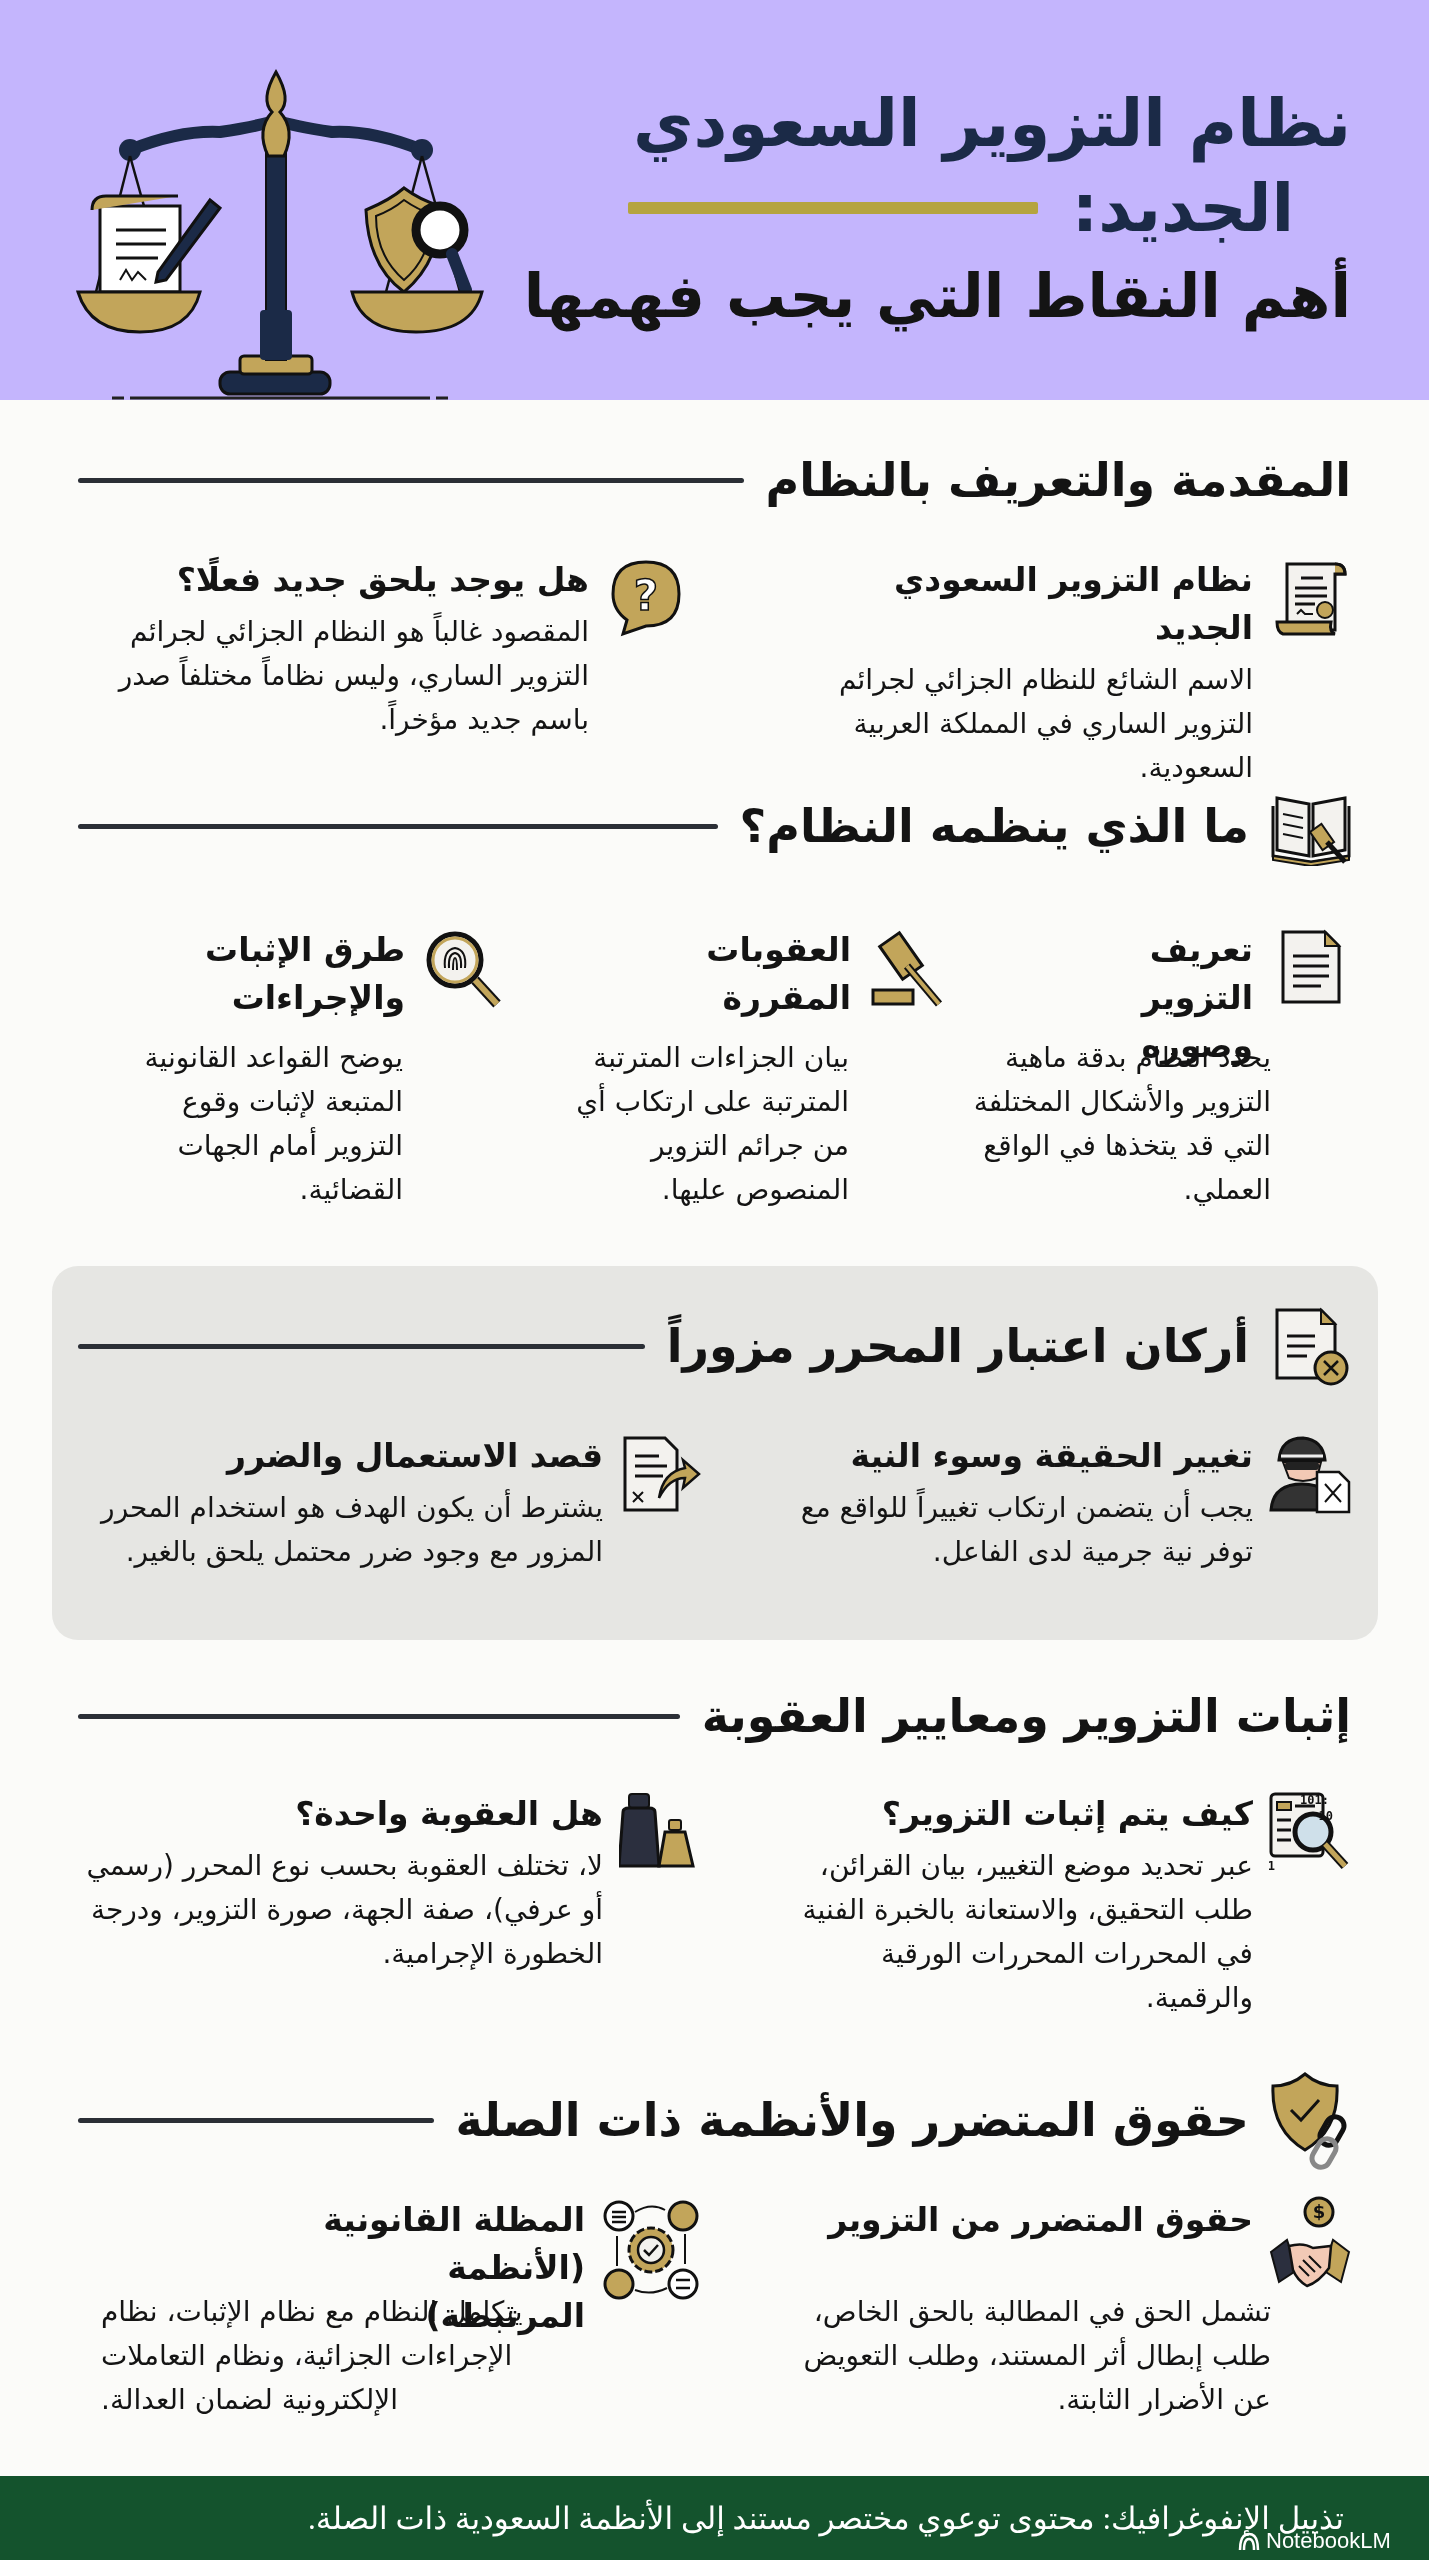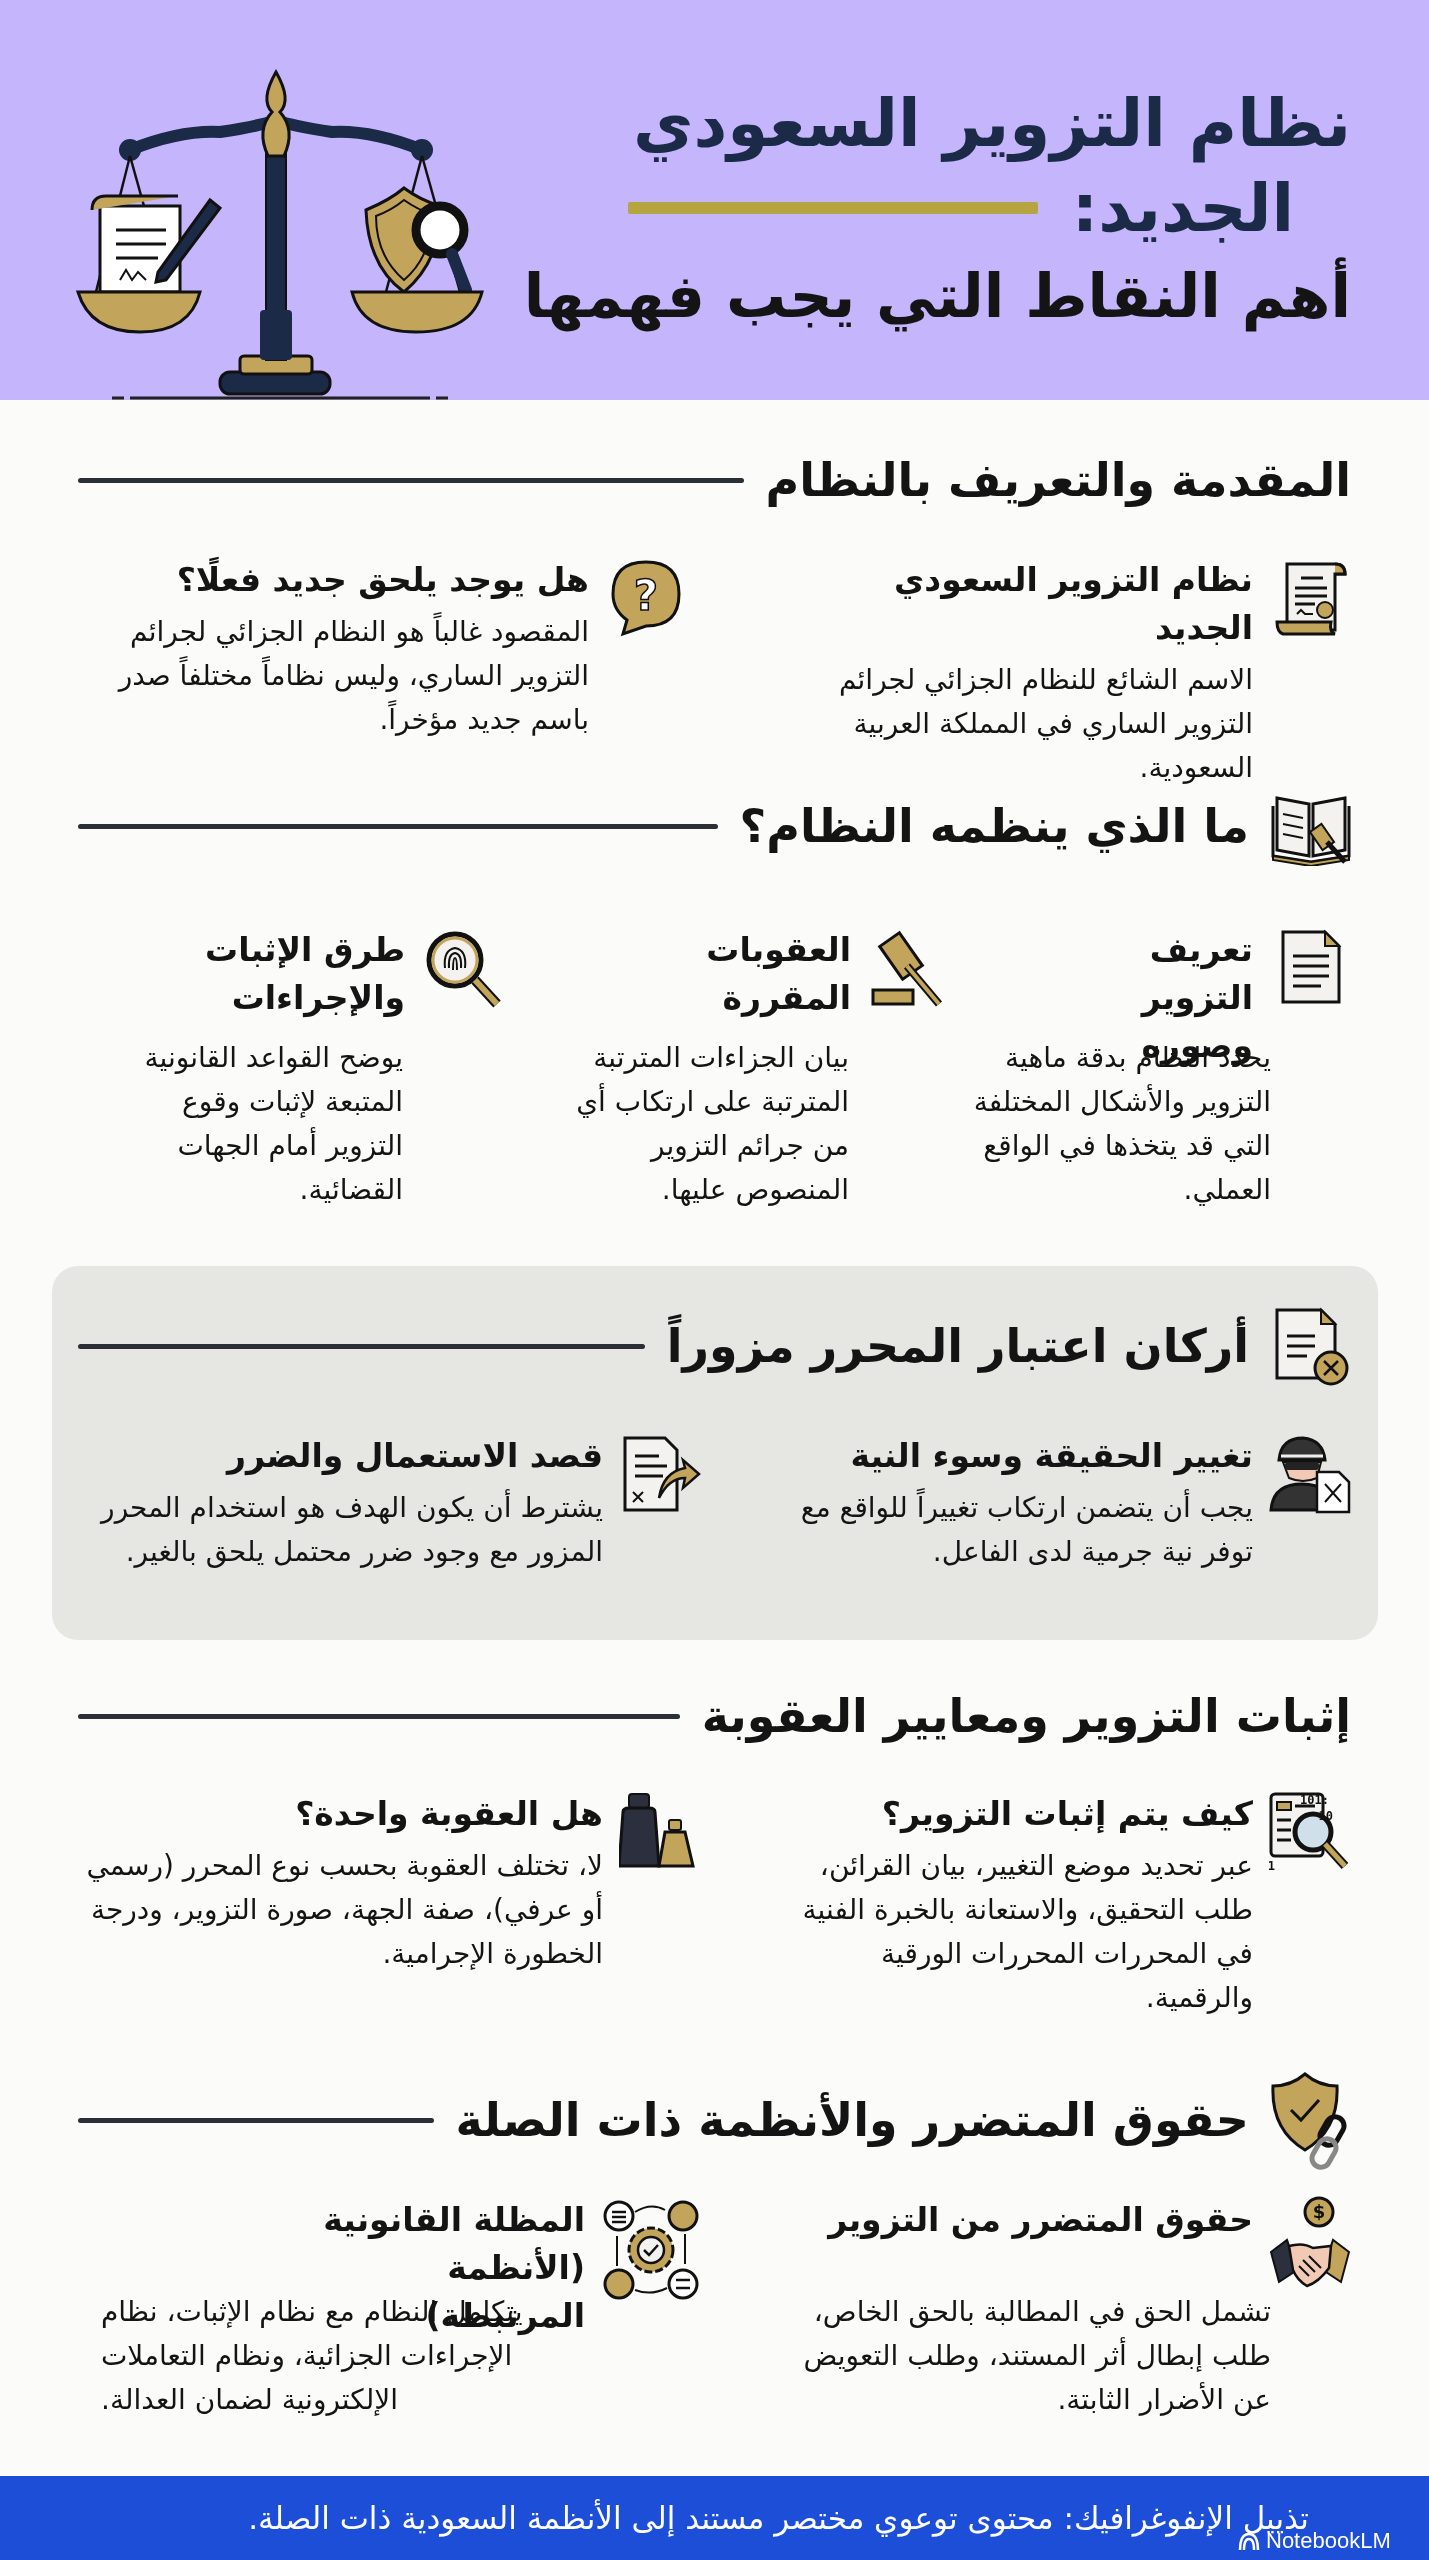--- a/index.html
+++ b/index.html
@@ -41,23 +41,24 @@
   .item .it-title { font-size: 33px; font-weight: bold; line-height: 48px; color: #141414; }
   .item .it-body { font-size: 28px; line-height: 44px; color: #141414; margin-top: 6px; }
 
   .panel {
     position: absolute; left: 52px; top: 1266px; width: 1326px; height: 374px;
     background: #e6e6e3; border-radius: 26px;
   }
 
   .footer {
     position: absolute; left: 0; top: 2476px; width: 1429px; height: 84px;
-    background: #1d4ed8;
+    background: #14532d;
     display: flex; align-items: center; justify-content: flex-start;
-    padding-right: 120px;
+    padding-right: 85px;
+    font-family: Liberation Serif, serif;
   }
   .footer .f-text { color: #ffffff; font-size: 31px; white-space: nowrap; }
   .nlm { position: absolute; left: 1238px; top: 2528px; display: flex; align-items: center; gap: 6px; direction: ltr; }
   .nlm .nlm-text { color: #ffffff; font-size: 22px; font-family: "Liberation Sans", sans-serif; }
   svg { display: block; }
 </style>
 </head>
 <body>
 
 <div class="header">

